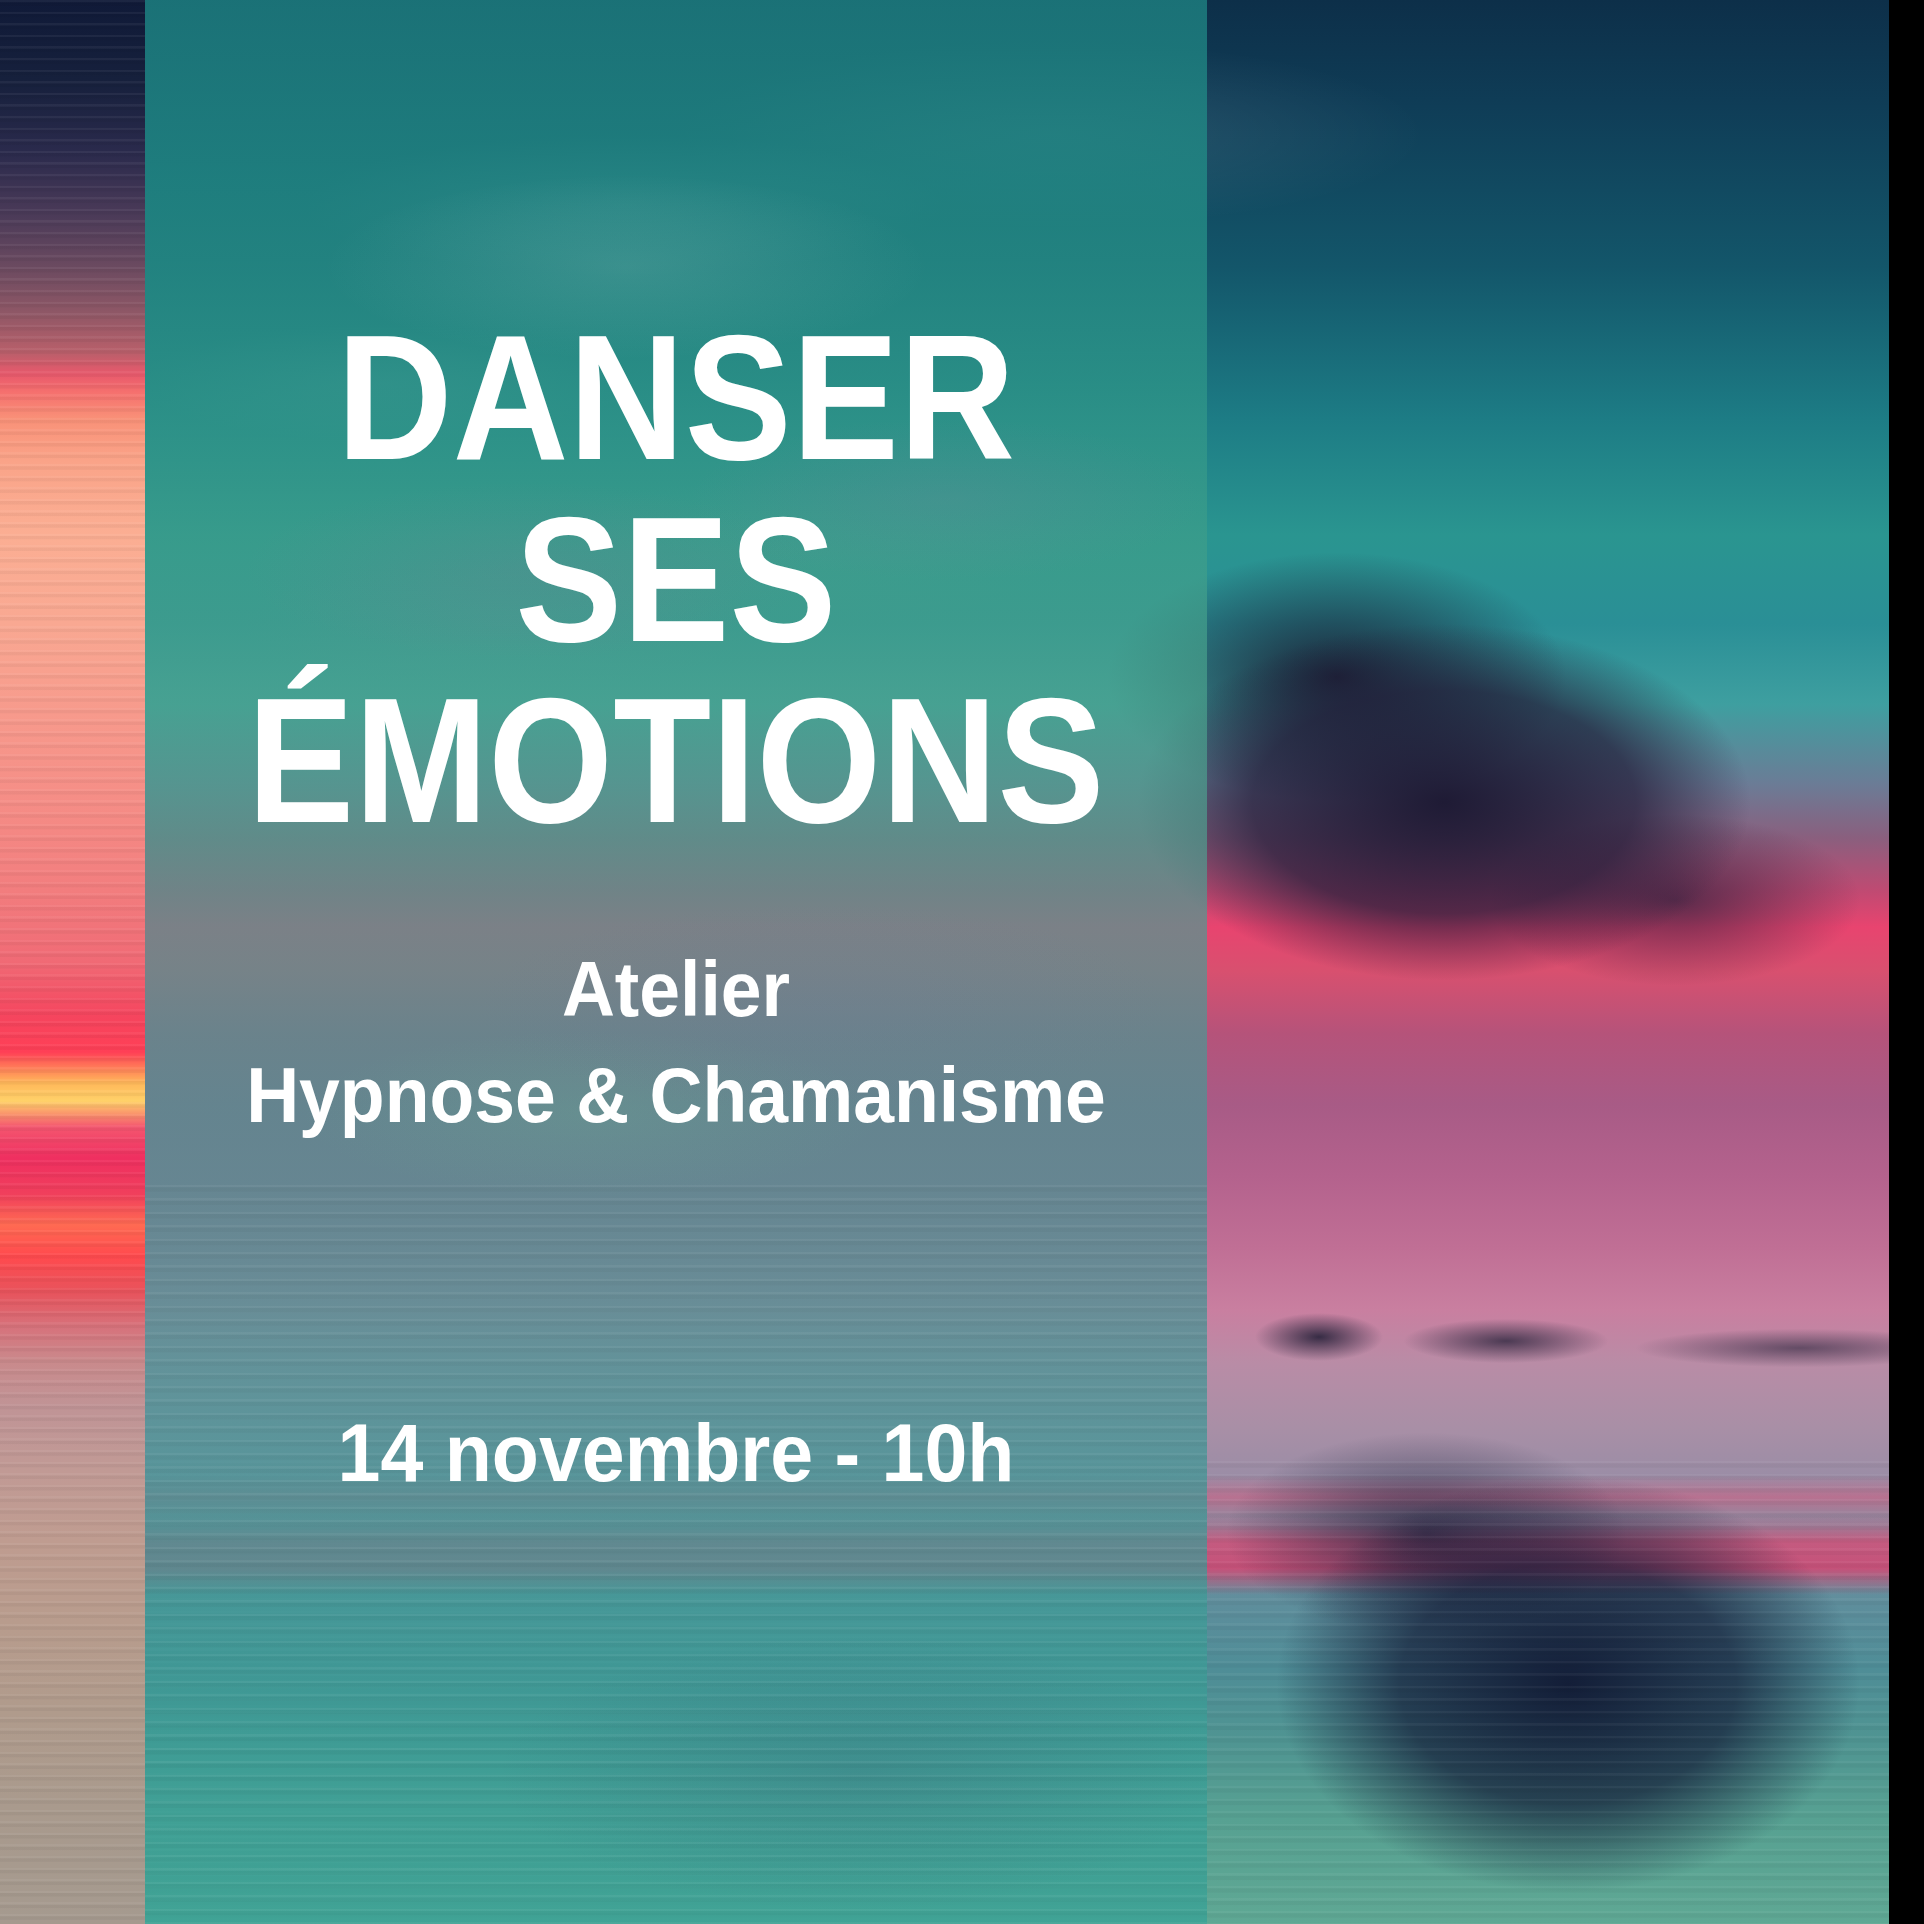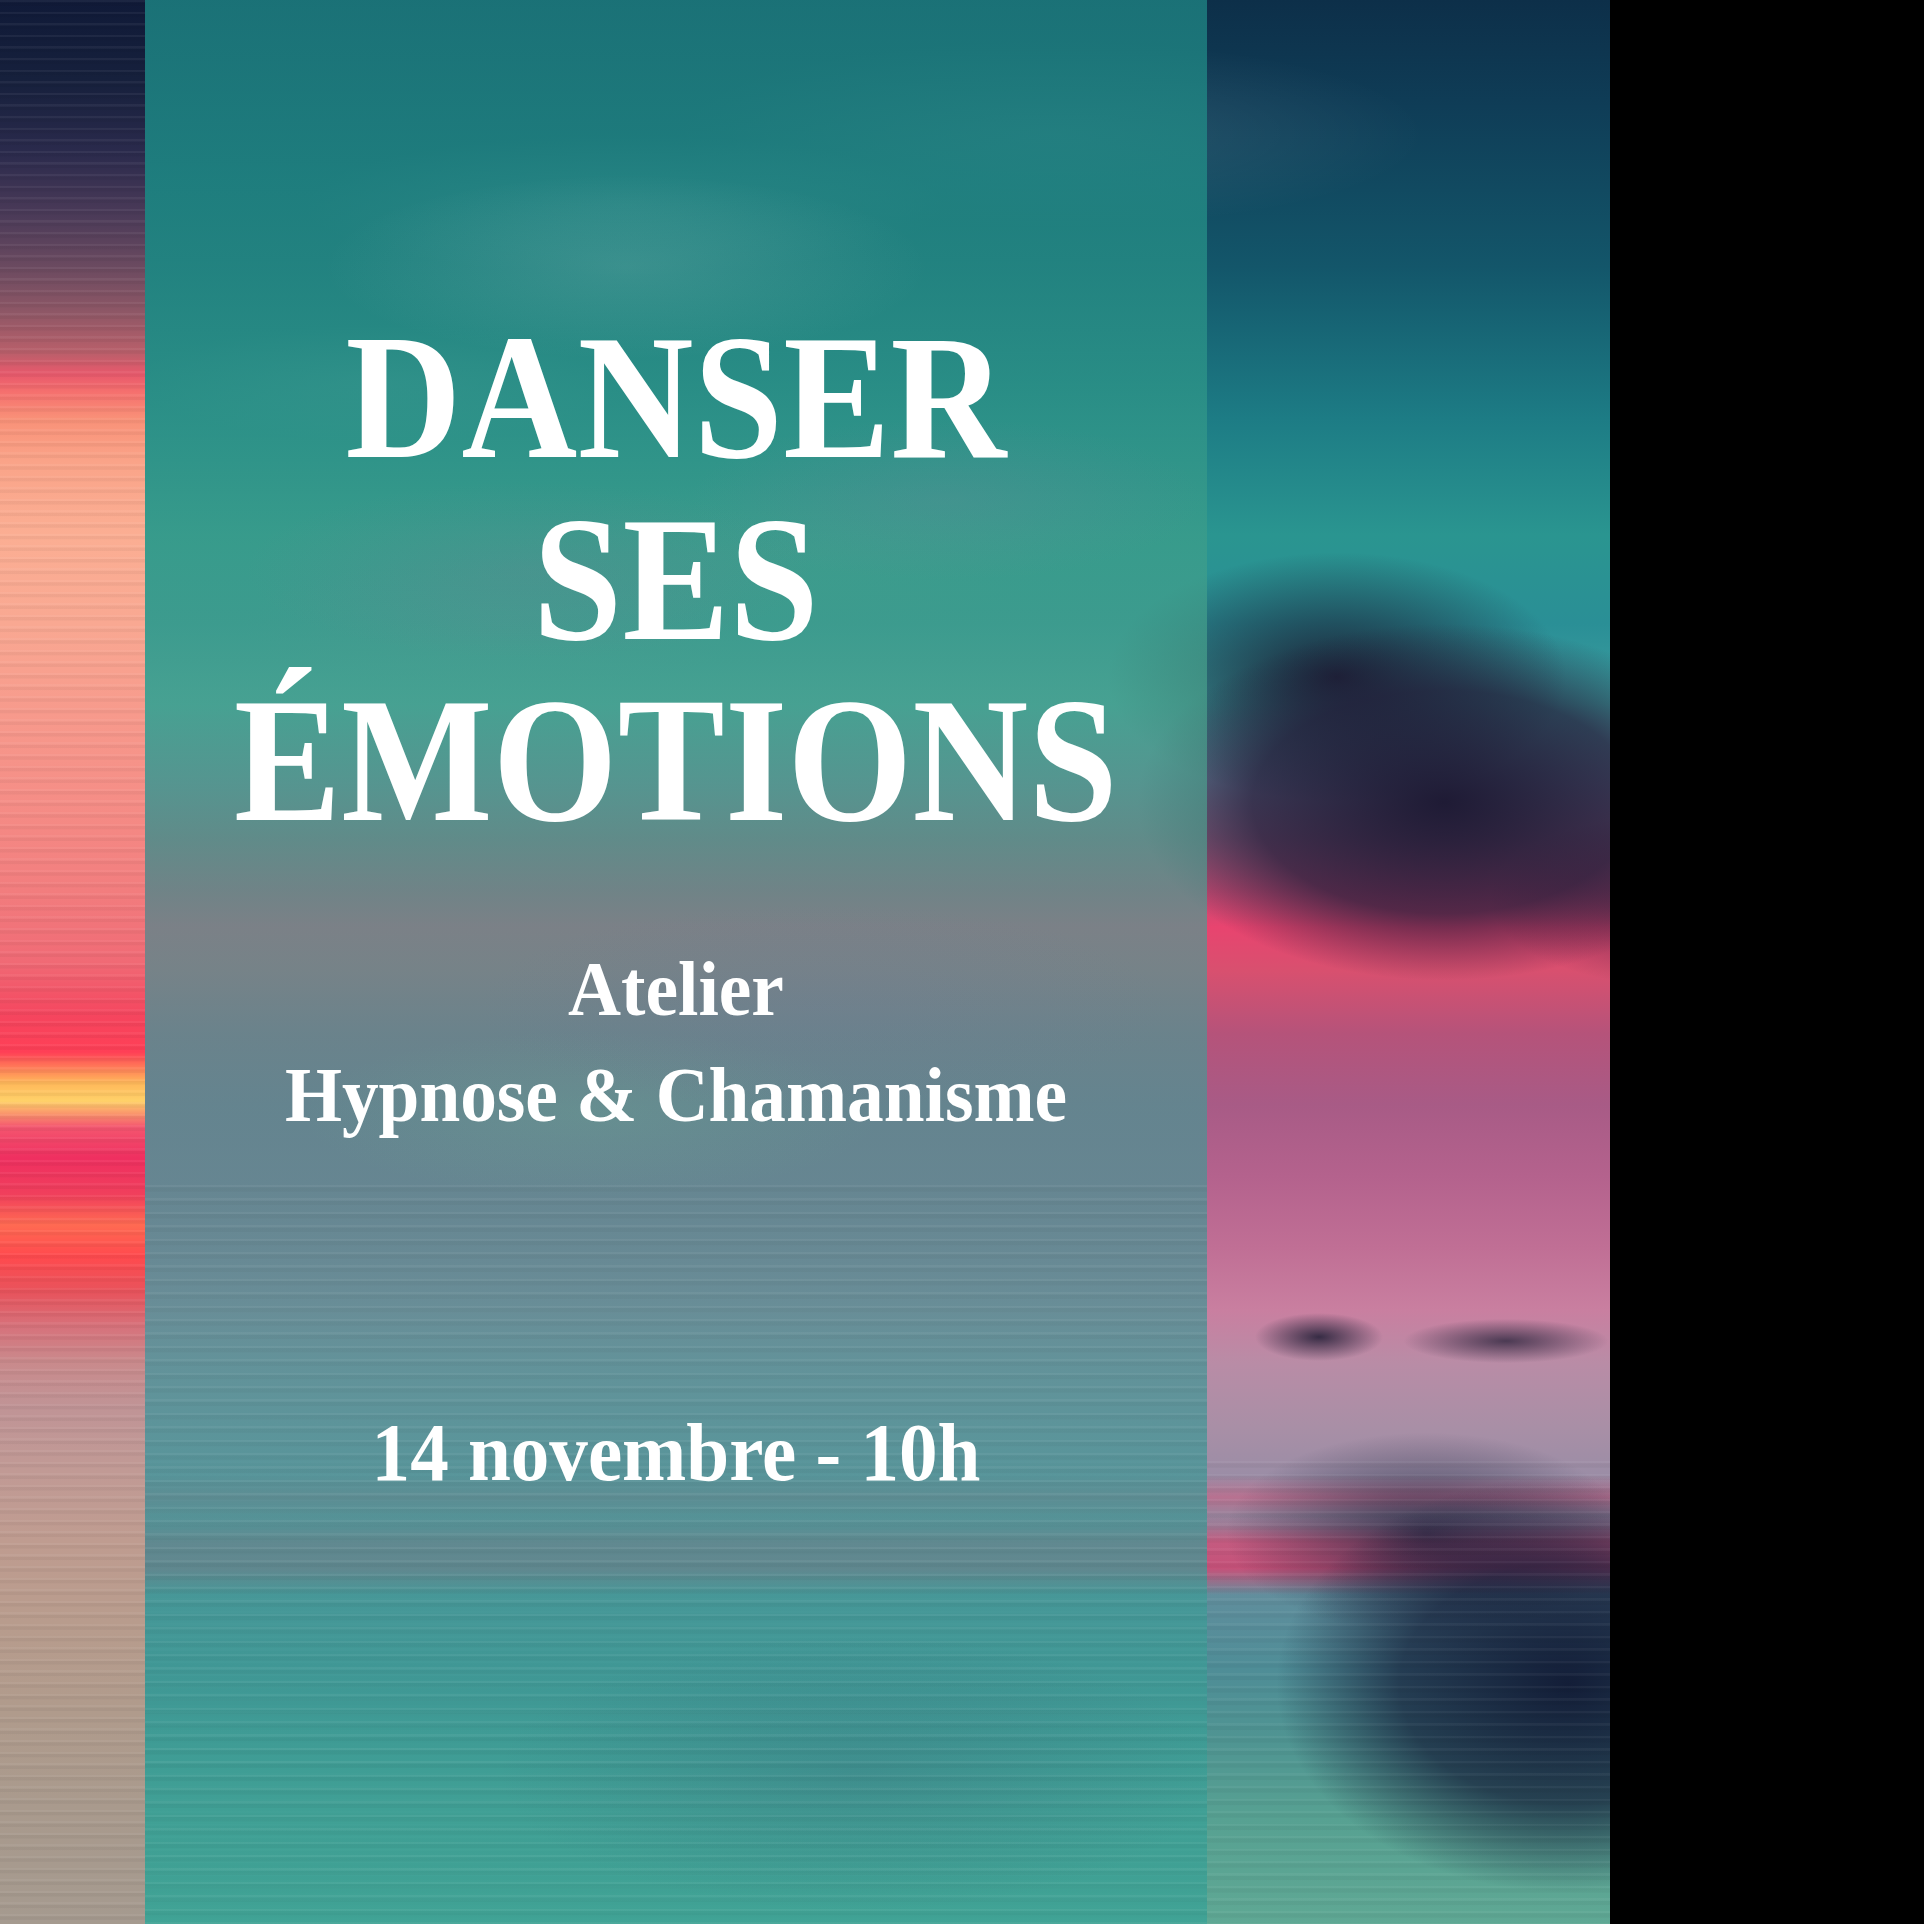--- a/index.html
+++ b/index.html
@@ -1,19 +1,19 @@
 <!DOCTYPE html>
 <html style="font-size:14.3px"><head>
 <meta charset="utf-8">
 <style>
   html,body{margin:0;padding:0;background:#000;}
   body{width:1925px;height:1925px;overflow:hidden;
        font-family:"Liberation Sans",sans-serif;}
 
-  #poster{position:relative;width:1610px;height:1925px;overflow:hidden;font-family:Liberation Serif, serif;}
+  #poster{position:relative;width:1889px;height:1925px;overflow:hidden;}
 
   
   .bg-base{position:absolute;inset:0;
     background:
       
       radial-gradient(ellipse 374px 267px at 1568px 1684px, rgba(14,20,48,.92) 0%, rgba(18,26,54,.70) 45%, rgba(20,30,60,0) 78%),
       radial-gradient(ellipse 267px 134px at 1426px 1533px, rgba(20,26,52,.70) 0%, rgba(20,26,52,0) 75%),
       
       linear-gradient(to bottom, rgba(0,0,0,0) 1515px, rgba(255,48,100,.55) 1542px, rgba(255,40,95,.60) 1568px, rgba(0,0,0,0) 1595px),
       

